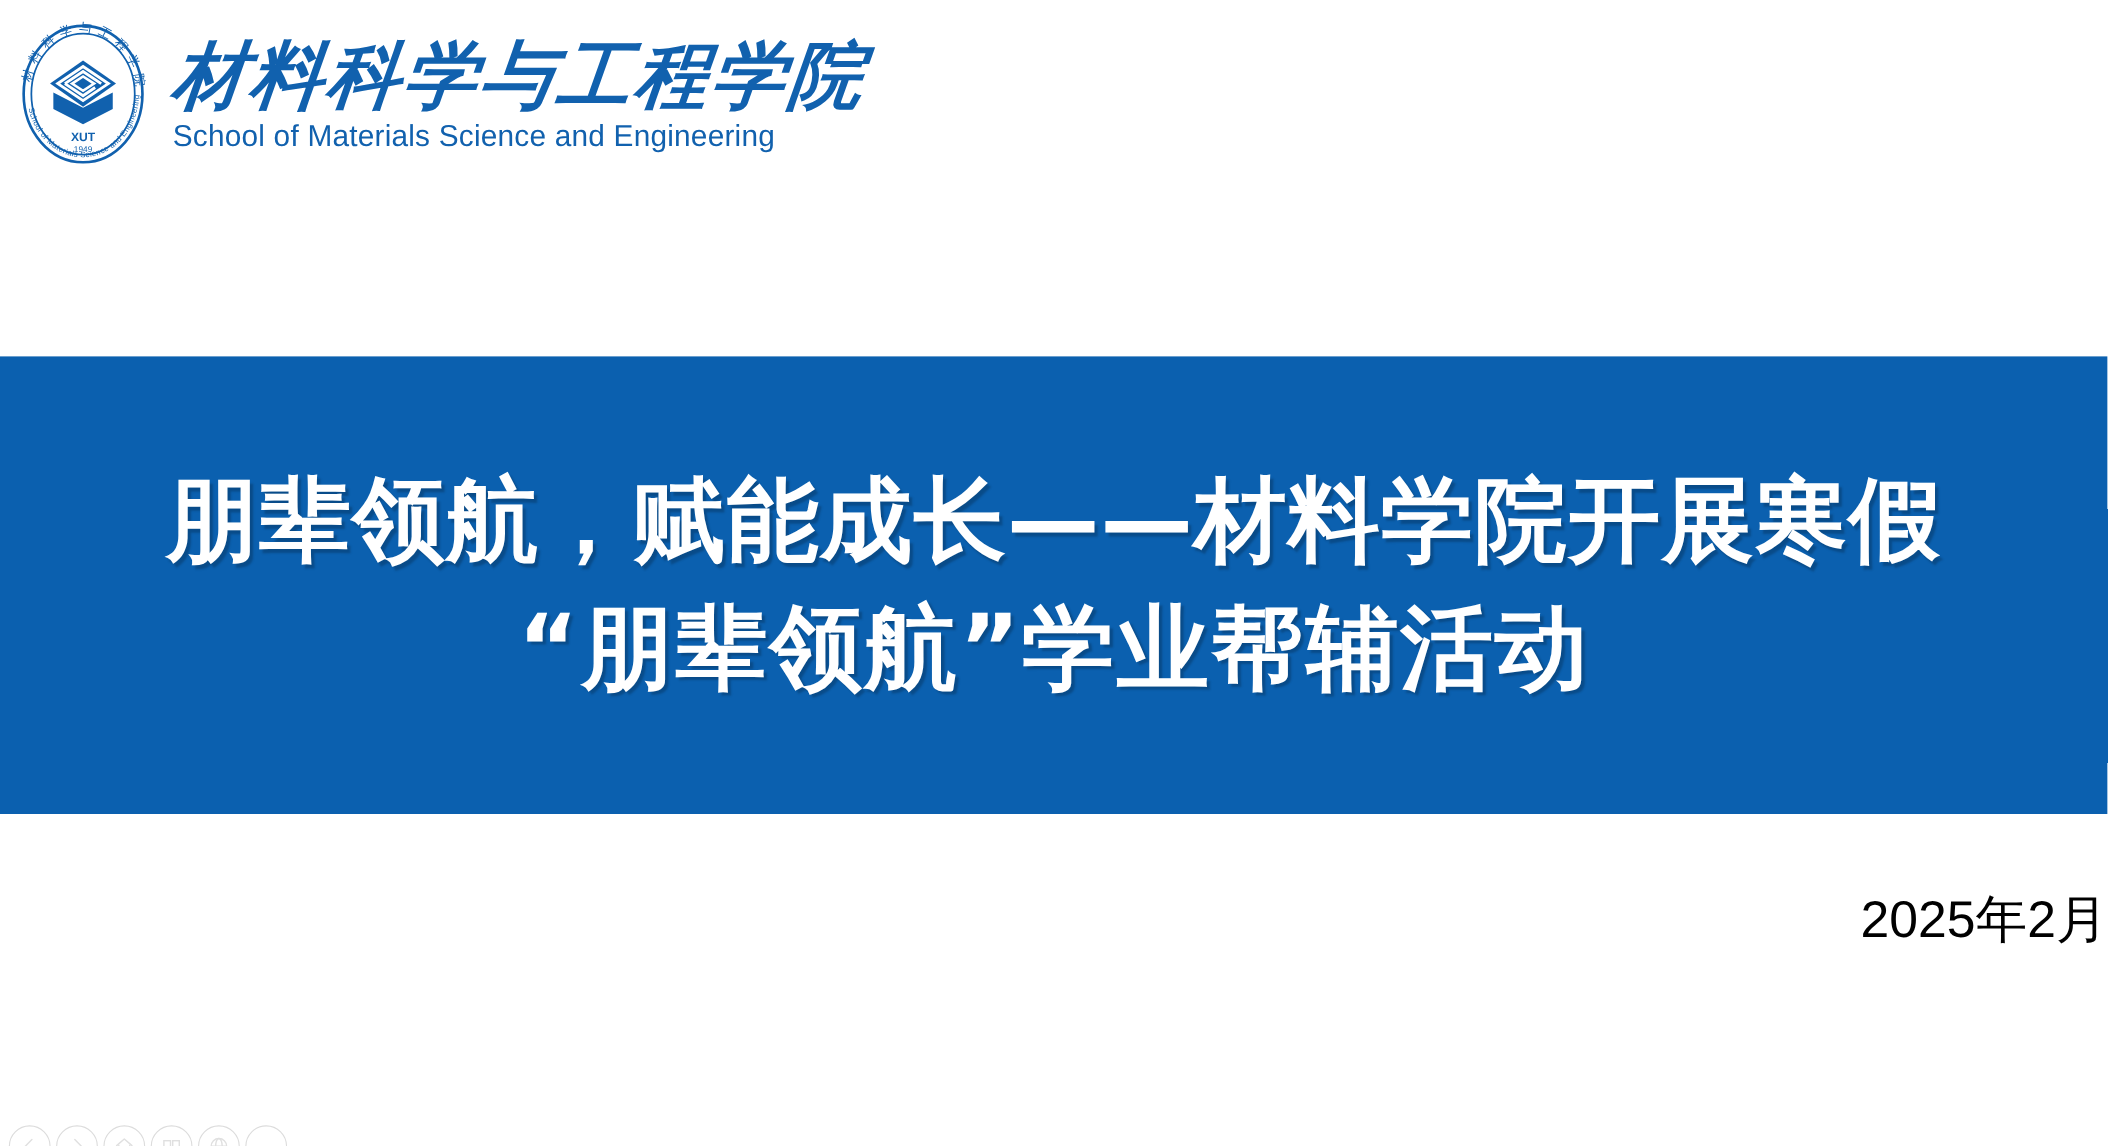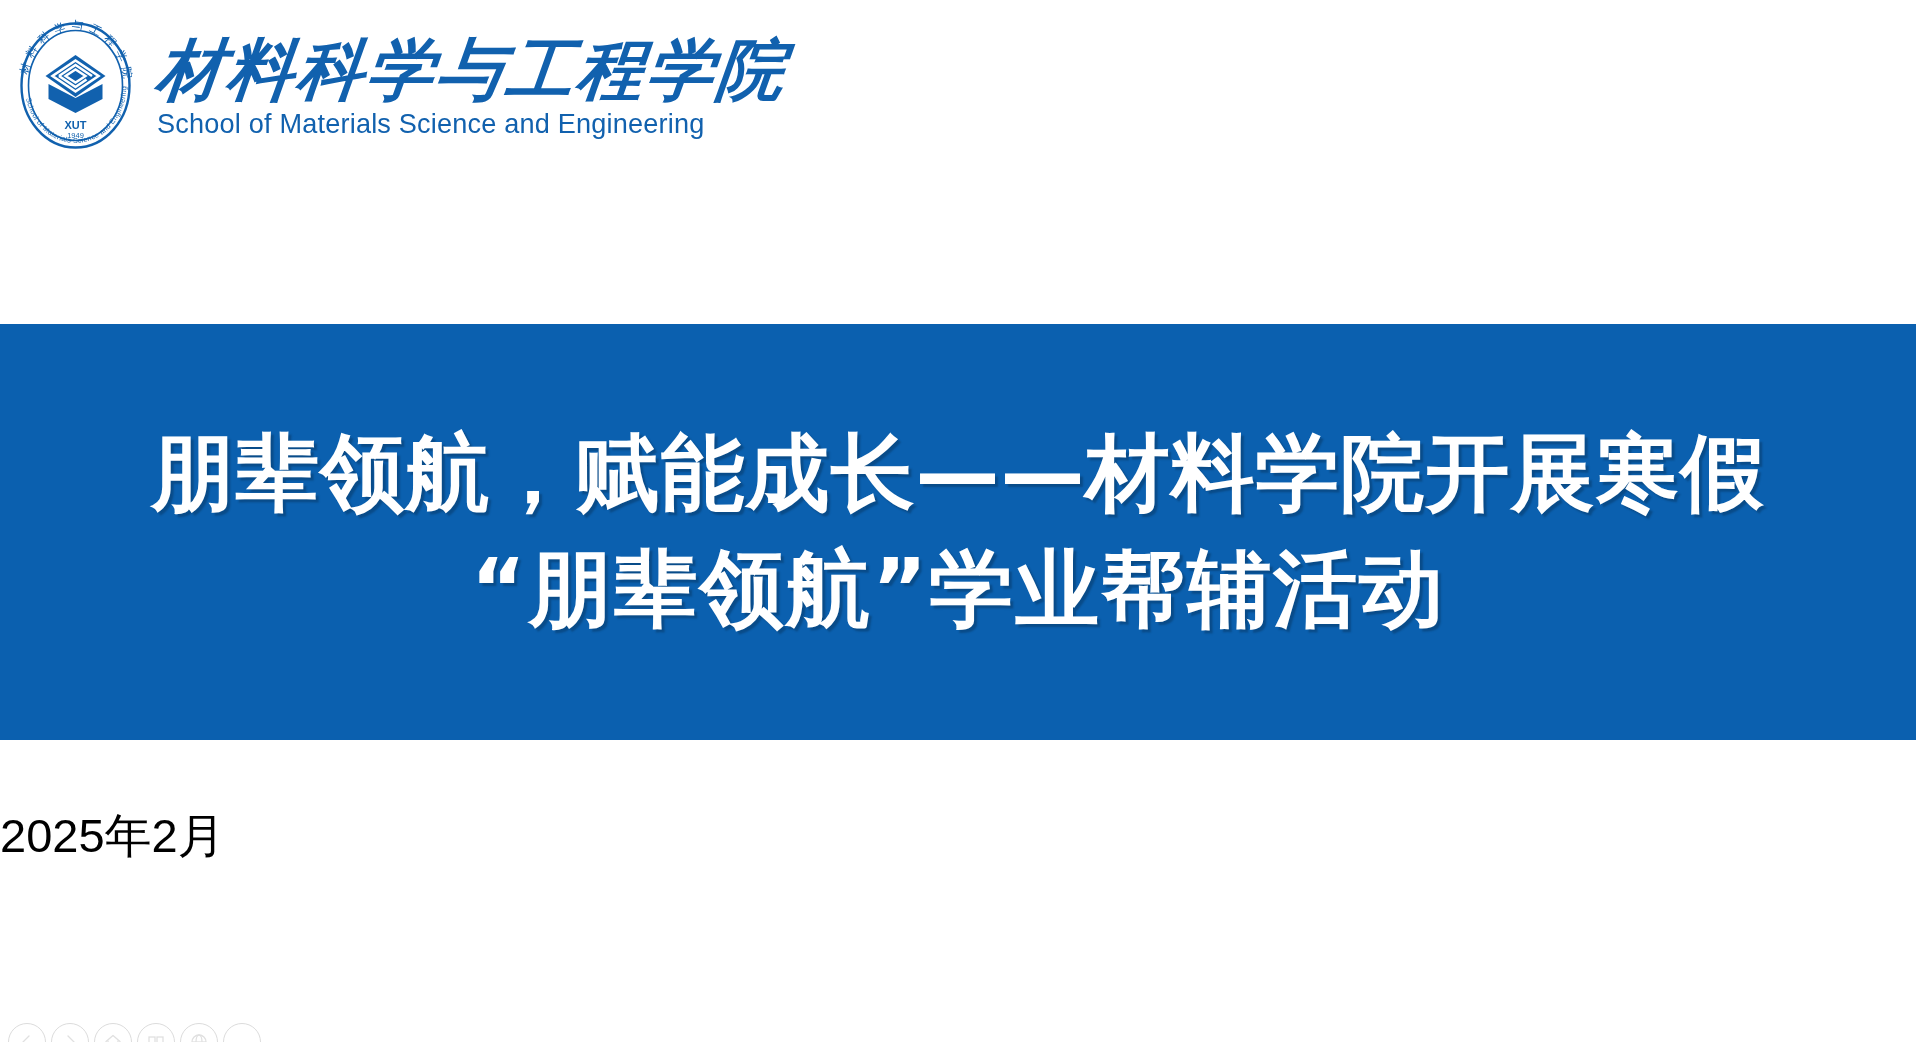--- a/index.html
+++ b/index.html
@@ -102,21 +102,21 @@
   .title-line.line2 {
     letter-spacing: 2px;
   }
 
   
   .date-line {
     position: absolute;
     left: 0;
     top: 805px;
     width: 1916px;
-    text-align: left;
+    text-align: right;
     color: #000000;
     font-family: "Liberation Sans", "DejaVu Sans", sans-serif;
     font-size: 47px;
     font-weight: 400;
     letter-spacing: 0px;
   }
 
   
   .mini-toolbar {
     position: absolute;

